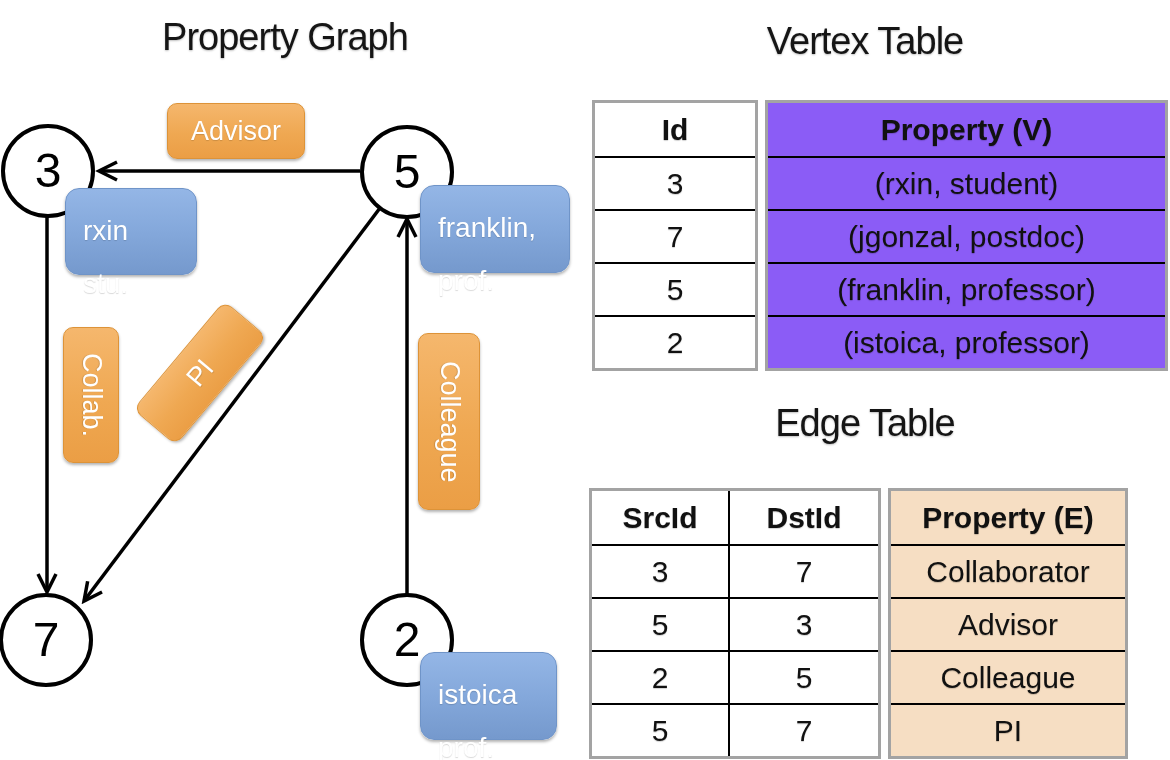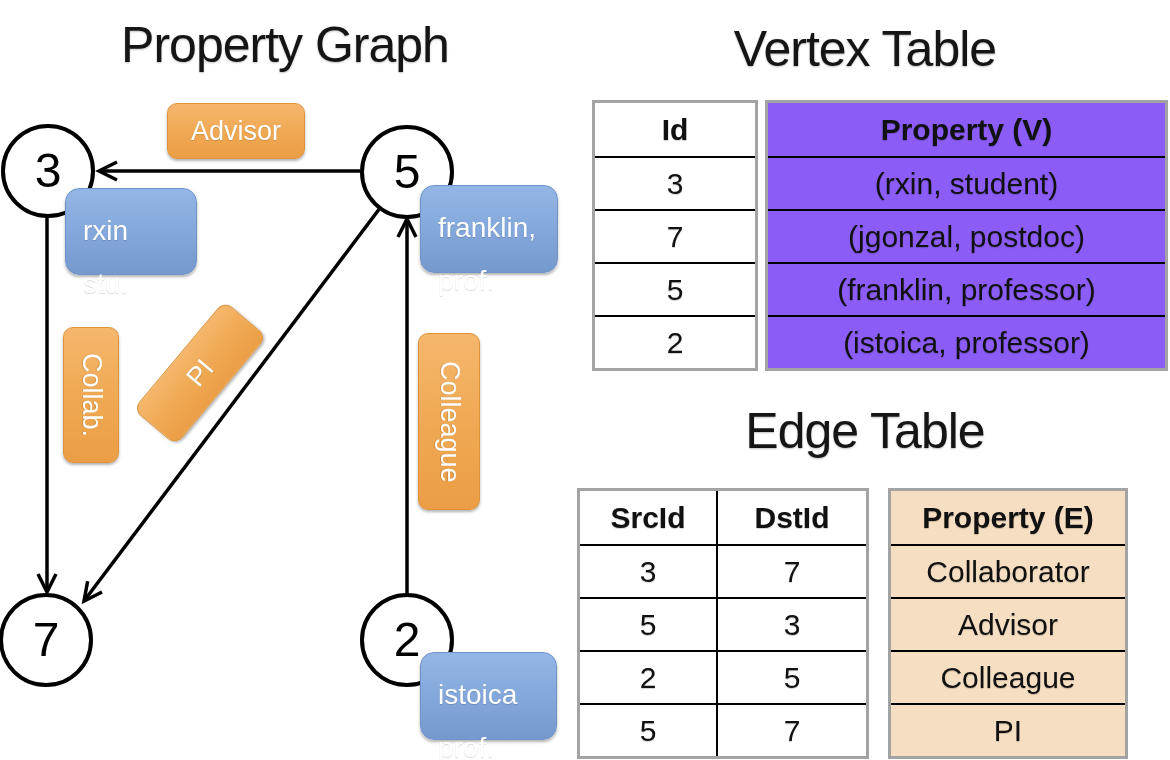--- a/index.html
+++ b/index.html
@@ -1,18 +1,18 @@
 <!DOCTYPE html>
 <html><head>
 <meta charset="utf-8">
 <style>
   html,body{margin:0;padding:0;background:#fff;}
   .canvas{position:relative;width:1170px;height:760px;background:#ffffff;overflow:hidden;
           font-family:"Liberation Sans",sans-serif;color:#111;}
-  .title{position:absolute;font-size:50px;letter-spacing:-1px;color:#151515;
+  .title{position:absolute;font-size:38px;letter-spacing:-1px;color:#151515;
          text-align:center;white-space:nowrap;text-shadow:0 1px 2px rgba(0,0,0,0.25);}
   #graph-title{left:0;top:16px;width:570px;}
   #vertex-title{left:575px;top:20px;width:580px;}
   #edge-title{left:575px;top:402px;width:580px;}
 
   svg{position:absolute;left:0;top:0;}
 
   .node-num{position:absolute;width:64px;height:64px;line-height:64px;text-align:center;
             font-size:48px;color:#000;}
 
@@ -71,21 +71,21 @@
     </div>
   <div class="obox" style="left:129px;top:345px;width:140px;height:54px;transform:rotate(-50deg);">PI</div>
   <div class="obox" style="left:418px;top:333px;width:60px;height:175px;">
       <span class="vtext">Colleague</span>
     </div>
 
   <div class="bbox" style="left:65px;top:188px;width:132px;height:87px;">
     <span>rxin</span>
     <span>stu.</span>
   </div>
-  <div class="bbox" style="left:420px;top:185px;width:138px;height:88px;">
+  <div class="bbox" style="left:420px;top:185px;width:150px;height:88px;">
     <span>franklin,</span>
     <span>prof.</span>
   </div>
   <div class="bbox" style="left:420px;top:652px;width:137px;height:88px;">
     <span>istoica</span>
     <span>prof.</span>
   </div>
 
   <div class="title" id="vertex-title">Vertex Table</div>
 
@@ -100,21 +100,21 @@
   <div class="tbl" style="left:765px;top:100px;width:403px;grid-template-columns:1fr;grid-auto-rows:53px;background:#8b5cf6;">
     <div class="cell th">Property (V)</div>
     <div class="cell bt">(rxin, student)</div>
     <div class="cell bt">(jgonzal, postdoc)</div>
     <div class="cell bt">(franklin, professor)</div>
     <div class="cell bt">(istoica, professor)</div>
   </div>
 
   <div class="title" id="edge-title">Edge Table</div>
 
-  <div class="tbl" style="left:577px;top:488px;width:292px;grid-template-columns:136px 1fr;grid-auto-rows:53px;">
+  <div class="tbl" style="left:589px;top:488px;width:292px;grid-template-columns:136px 1fr;grid-auto-rows:53px;">
     <div class="cell th">SrcId</div>
     <div class="cell th bl">DstId</div>
     <div class="cell bt">3</div>
     <div class="cell bt bl">7</div>
     <div class="cell bt">5</div>
     <div class="cell bt bl">3</div>
     <div class="cell bt">2</div>
     <div class="cell bt bl">5</div>
     <div class="cell bt">5</div>
     <div class="cell bt bl">7</div>

